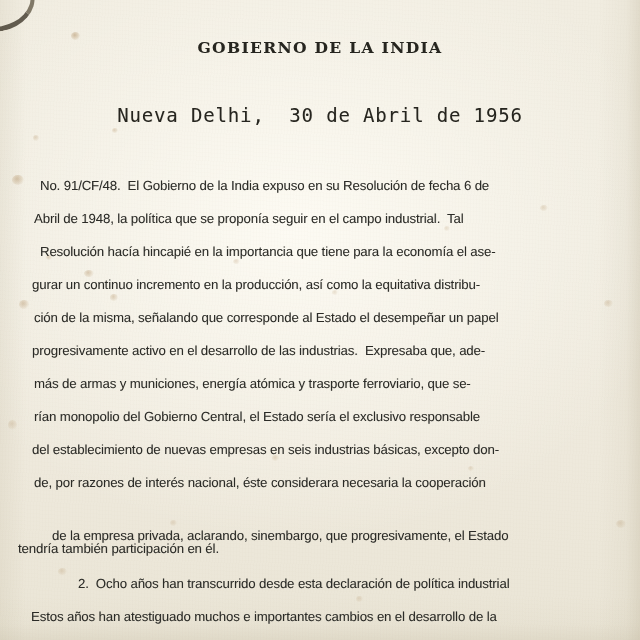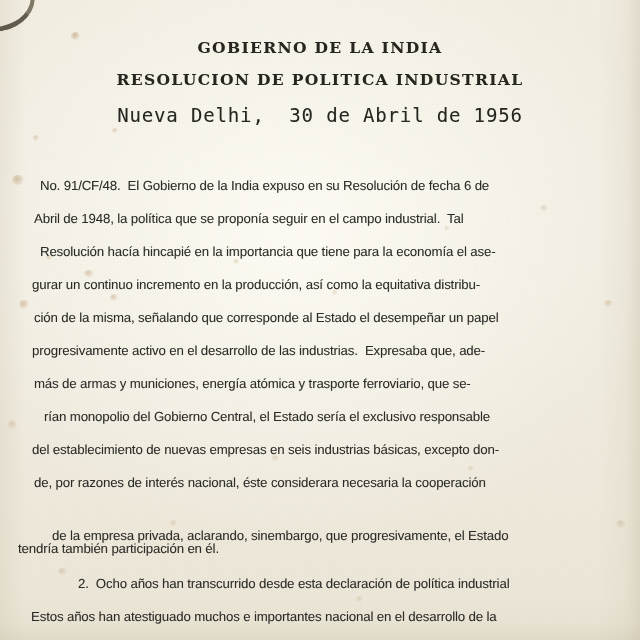--- a/index.html
+++ b/index.html
@@ -155,35 +155,34 @@
       <div class="spot" style="left: 616px; top: 520px; width: 10px; height: 8px; opacity: 0.4;"></div>
       <div class="spot" style="left: 8px; top: 420px; width: 9px; height: 10px; opacity: 0.4;"></div>
     </div>
   <div id="edge-shade"></div>
   <div id="corner-mark"></div>
 
   <div id="content">
 
     <div class="hdr" id="hdr-gobierno">GOBIERNO DE LA INDIA</div>
 
-    <div class="hdr" id="hdr-resolucion">RESOLUCION DE POLITICA INDUSTRIAL</div>
 
     <div class="hdr" id="hdr-lugar-fecha">Nueva Delhi,  30 de Abril de 1956</div>
 
     <div id="body-lines">
         <div class="bline" style="left: 40px; top: 178px;">No. 91/CF/48.  El Gobierno de la India expuso en su Resolución de fecha 6 de</div>
         <div class="bline" style="left: 34px; top: 211px;">Abril de 1948, la política que se proponía seguir en el campo industrial.  Tal</div>
         <div class="bline" style="left: 40px; top: 244px;">Resolución hacía hincapié en la importancia que tiene para la economía el ase-</div>
         <div class="bline" style="left: 32px; top: 277px;">gurar un continuo incremento en la producción, así como la equitativa distribu-</div>
         <div class="bline" style="left: 34px; top: 310px;">ción de la misma, señalando que corresponde al Estado el desempeñar un papel</div>
         <div class="bline" style="left: 32px; top: 343px;">progresivamente activo en el desarrollo de las industrias.  Expresaba que, ade-</div>
         <div class="bline" style="left: 34px; top: 376px;">más de armas y municiones, energía atómica y trasporte ferroviario, que se-</div>
-        <div class="bline" style="left: 44px; top: 409px;">rían monopolio del Gobierno Central, el Estado sería el exclusivo responsable</div>
+        <div class="bline" style="left: 34px; top: 409px;">rían monopolio del Gobierno Central, el Estado sería el exclusivo responsable</div>
         <div class="bline" style="left: 32px; top: 442px;">del establecimiento de nuevas empresas en seis industrias básicas, excepto don-</div>
         <div class="bline" style="left: 34px; top: 475px;">de, por razones de interés nacional, éste considerara necesaria la cooperación</div>
         <div class="bline" style="left: 34px; top: 528px; margin-left: 18px;">de la empresa privada, aclarando, sinembargo, que progresivamente, el Estado</div>
         <div class="bline" style="left: 18px; top: 541px;">tendría también participación en él.</div>
         <div class="bline" style="left: 78px; top: 576px;">2.  Ocho años han transcurrido desde esta declaración de política industrial</div>
-        <div class="bline" style="left: 31px; top: 609px;">Estos años han atestiguado muchos e importantes nacional en el desarrollo de la</div>
+        <div class="bline" style="left: 31px; top: 609px;">Estos años han atestiguado muchos e importantes cambios en el desarrollo de la</div>
       </div>
 
   </div>
 </div>
 
 </body></html>

